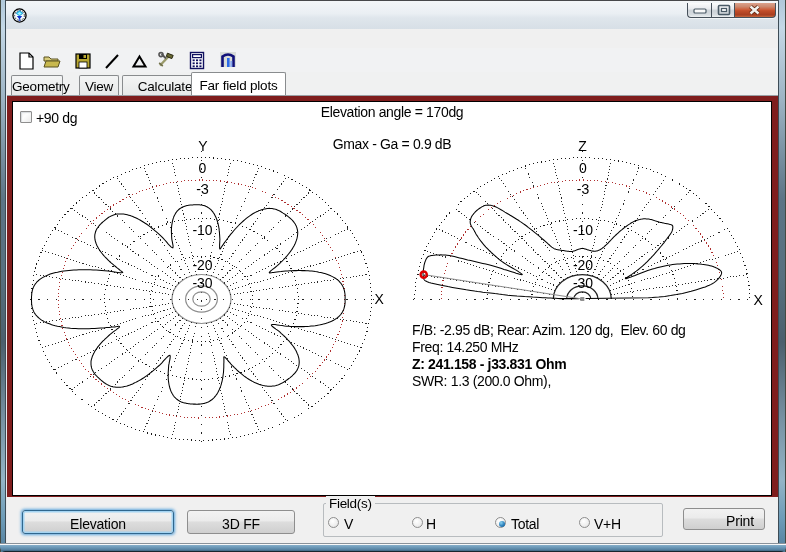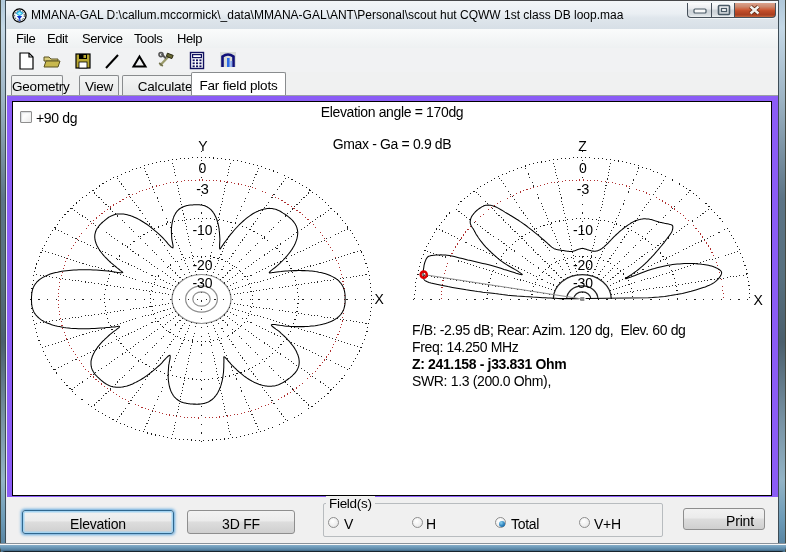--- a/index.html
+++ b/index.html
@@ -31,21 +31,21 @@
 
 #client { position:absolute; left:7px; top:29px; width:771px; height:516px; background:#f0f0f0; }
 #menubar { position:absolute; left:0; top:0; width:771px; height:19px; background:linear-gradient(180deg,#fafbfb,#eef1f2); font-size:13px; letter-spacing:-0.4px; }
 #menubar span { position:absolute; top:2px; }
 #toolbar { position:absolute; left:0; top:19px; width:771px; height:26px; background:#f1f2f3; }
 #tabstrip { position:absolute; left:0; top:43px; width:771px; height:23px; background:#f0f1f1; }
 .tab { position:absolute; top:3px; height:20px; background:linear-gradient(180deg,#f4f5f5,#e6e8e8);
   border:1px solid #898c8e; border-bottom:none; border-radius:2px 2px 0 0; font-size:13.5px; letter-spacing:-0.2px;
   text-align:center; padding-top:3px; }
 .tab.active { top:0px; height:23px; background:#fff; z-index:5; padding-top:5px; font-size:13.5px;}
-#pane { position:absolute; left:0; top:66px; width:771px; height:440px; background:#8b5cf6; border-top:1px solid #9aa0a5; }
+#pane { position:absolute; left:0; top:66px; width:771px; height:440px; background:#7f1d1d; border-top:1px solid #9aa0a5; }
 #plotpanel { position:absolute; left:5px; top:5px; width:760px; height:395px; border:1px solid #000; background:#fff; }
 #bottombar { position:absolute; left:0; top:468px; width:771px; height:48px; background:#f0f0f0; }
 .btn { position:absolute; height:24px; border:1px solid #8e8e8e; border-radius:3px;
   background:linear-gradient(180deg,#f2f2f2 0%,#ebebeb 45%,#dddddd 50%,#cfcfcf 100%);
   font-size:14px; letter-spacing:-0.2px; text-align:center; padding-top:5px; color:#000; }
 .btn.focus { border-color:#30678e; box-shadow:0 0 0 1.5px #a4d4f2 inset, 0 0 3px 1px #5ea6dc; }
 #groupbox { position:absolute; left:316px; top:6px; width:340px; height:34px; border:1px solid #b8bcbf; border-radius:2px; }
 #grouplabel { position:absolute; left:2px; top:-8px; background:#f0f0f0; padding:0 3px; font-size:13.5px; letter-spacing:-0.3px;}
 .radio { position:absolute; top:13px; width:11px; height:11px; border-radius:50%;
   border:1px solid #8e8e8e; background:radial-gradient(circle at 40% 35%, #fff 0%, #eee 60%, #d8d8d8 100%); }
@@ -62,43 +62,35 @@
 <div id="win">
   <div id="titlebar">
     <svg id="title-icon" viewBox="0 0 16 16">
       <circle cx="8" cy="8" r="7" fill="#f4fbff" stroke="#000" stroke-width="1.4"></circle>
       <circle cx="8" cy="8" r="5.2" fill="none" stroke="#202020" stroke-width="1" stroke-dasharray="1.6 1.4"></circle>
       <path d="M8 2.6 L11.8 5.6 L8 8.4 L4.2 5.6 Z" fill="#18c8f8" stroke="#0868a8" stroke-width="0.5"></path>
       <path d="M8 4.2 L10.4 5.8 L8 7.4 L5.6 5.8 Z" fill="#a8f0ff"></path>
       <path d="M5.2 8.6 L10.8 8.6 L8 12.2 Z" fill="#1030cc"></path>
       <circle cx="8" cy="12.9" r="1.1" fill="#4060d8"></circle>
     </svg>
-    <div id="title-text">MMANA-GAL D:\callum.mccormick\_data\MMANA-GAL\ANT\Personal\scout hut CQWW 1st class DB loop.maa</div>
     <div id="winbtns">
       <div class="wbtn" id="wb-min"><svg width="24" height="14" viewBox="0 0 24 14">
             <rect x="6" y="6" width="12" height="4" rx="1" fill="#f8f8f8" stroke="#4a5a66" stroke-width="1.2"></rect>
           </svg></div>
       <div class="wbtn" id="wb-max"><svg width="24" height="14" viewBox="0 0 24 14">
             <rect x="6.5" y="2.5" width="11" height="9" rx="1" fill="none" stroke="#4a5a66" stroke-width="1.6"></rect>
             <rect x="9.5" y="5.5" width="5" height="3" fill="#fff" stroke="#4a5a66" stroke-width="1.2"></rect>
           </svg></div>
       <div class="wbtn" id="wb-close"><svg width="39" height="14" viewBox="0 0 39 14">
             <path d="M15.5 3.5 L23.5 10.5 M23.5 3.5 L15.5 10.5" stroke="#5e2610" stroke-width="4.2"></path>
             <path d="M15.5 3.5 L23.5 10.5 M23.5 3.5 L15.5 10.5" stroke="#f2f2ee" stroke-width="2.4"></path>
           </svg></div>
     </div>
   </div>
   <div id="client">
-    <div id="menubar">
-      <span style="left:9px;">File</span>
-        <span style="left:40px;">Edit</span>
-        <span style="left:75px;">Service</span>
-        <span style="left:127px;">Tools</span>
-        <span style="left:170px;">Help</span>
-    </div>
     <div id="toolbar">
       <svg width="771" height="26" viewBox="0 0 771 26">
 
         <g transform="translate(12,5)">
             <path d="M1 0 L10 0 L14 4 L14 16 L1 16 Z" fill="#fff" stroke="#000" stroke-width="1.2"></path>
             <path d="M10 0 L10 4 L14 4" fill="none" stroke="#000" stroke-width="1.2"></path>
           </g>
 
         <g transform="translate(36,5)">
             <path d="M1 4 L6 4 L8 6 L15 6 L15 8 L1 8 Z" fill="#d8cc7a" stroke="#5a5220" stroke-width="1"></path>

